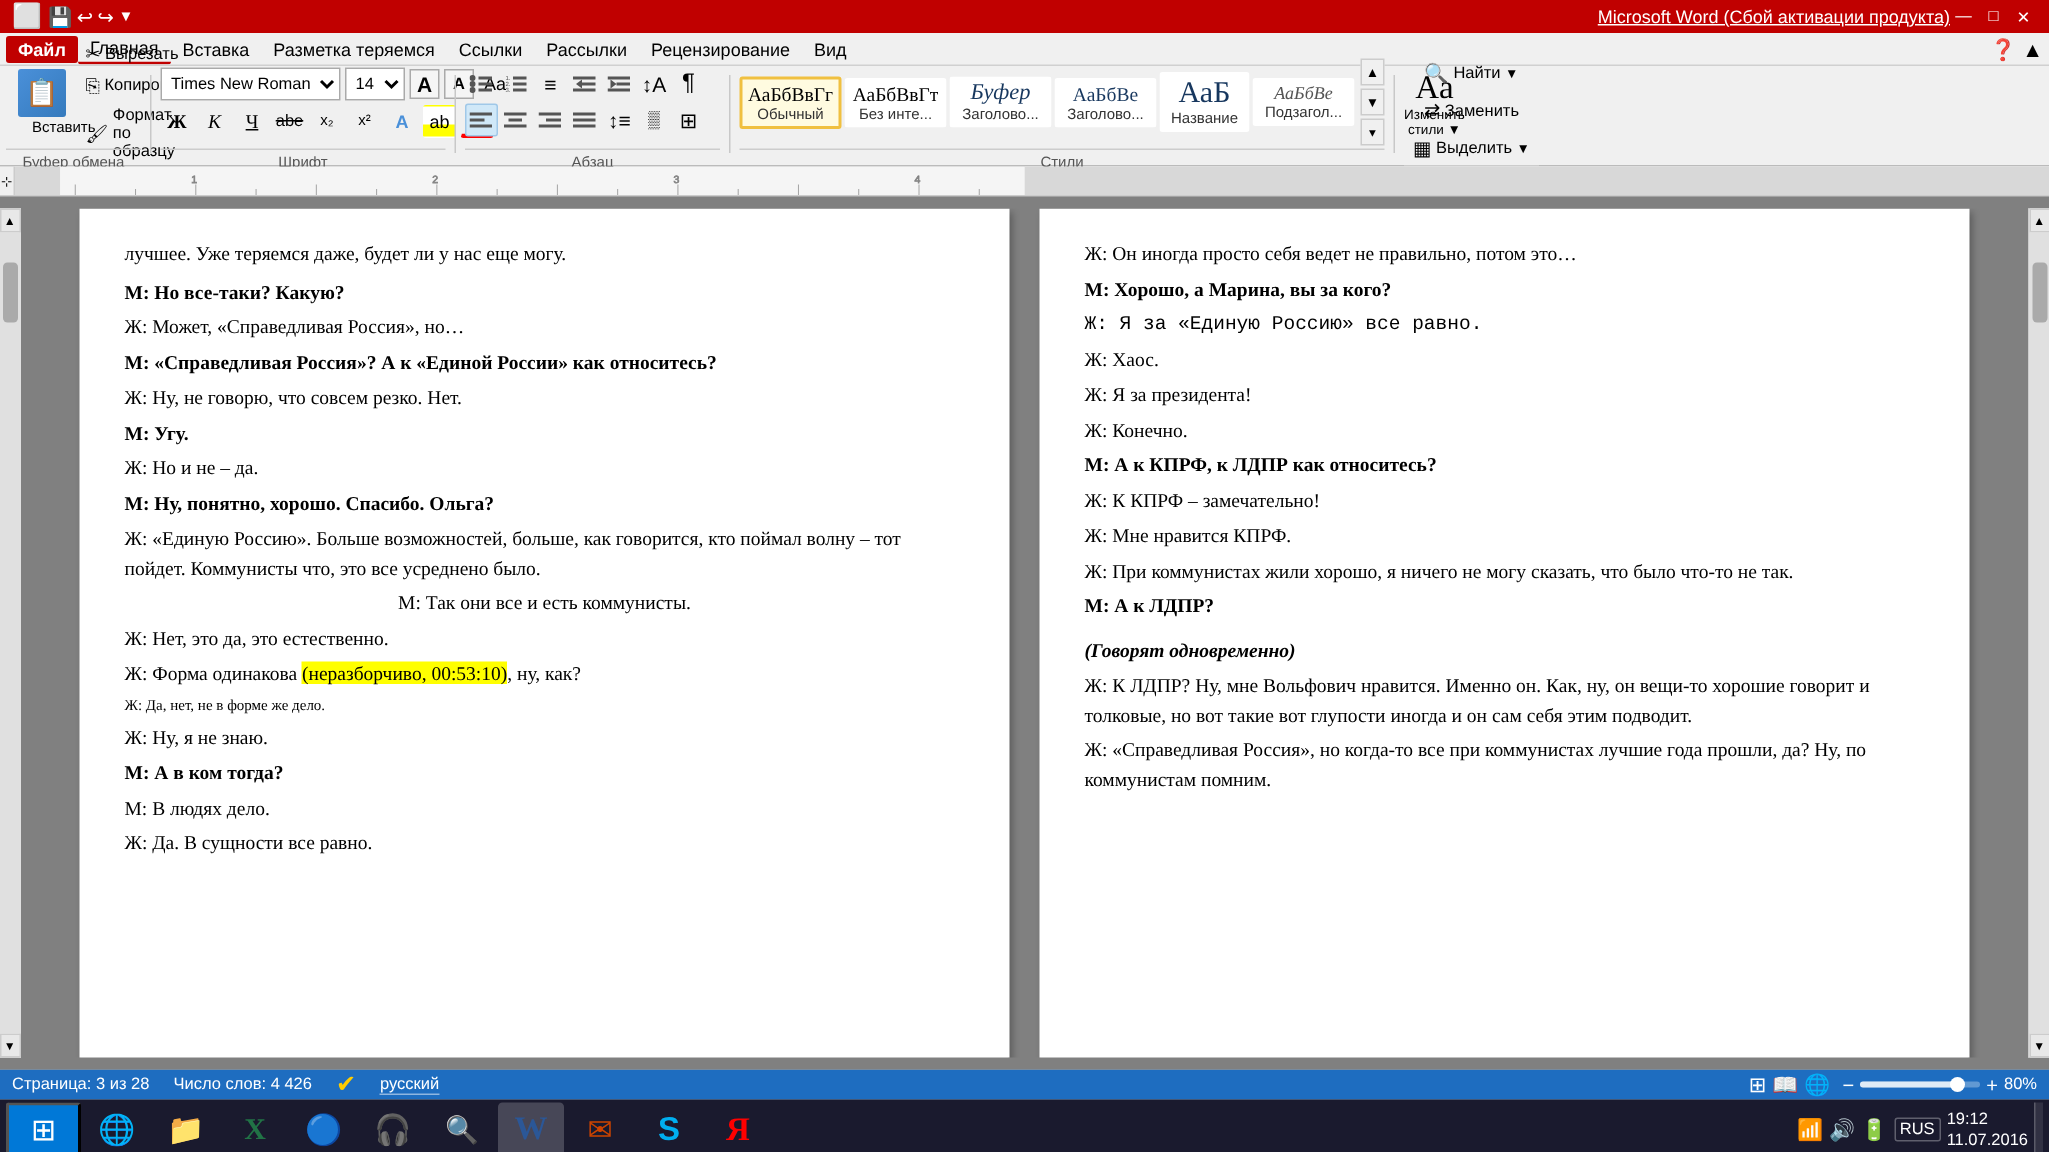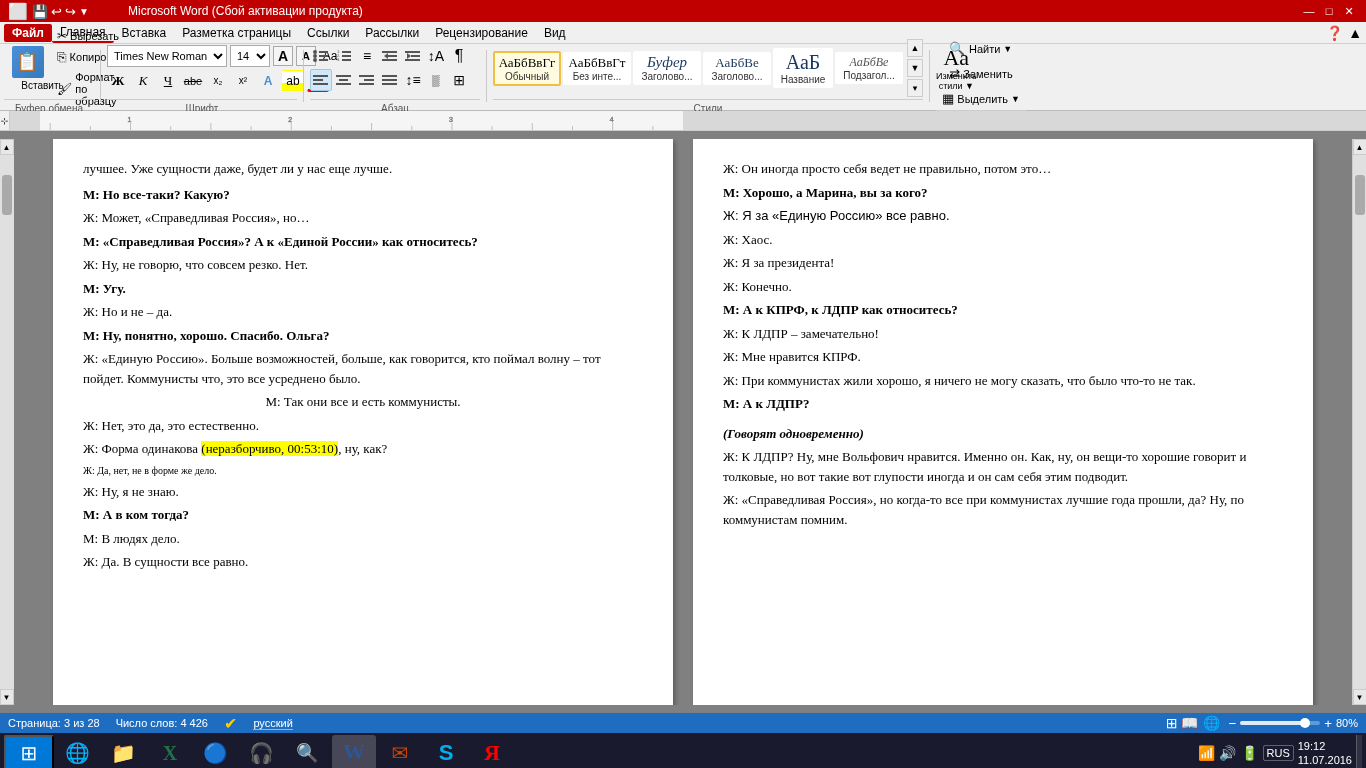--- a/index.html
+++ b/index.html
@@ -9,21 +9,21 @@
     #title-bar {
       background: #c00000;
       height: 22px;
       display: flex;
       align-items: center;
       justify-content: space-between;
       padding: 0 8px;
       color: white;
       font-size: 12px;
     }
-    #title-bar .title-text { flex: 1; text-align: left; }
+    #title-bar .title-text { flex: 1; text-align: right; text-decoration: underline; }
     #title-bar .window-controls { display: flex; gap: 2px; }
     .win-btn {
       width: 18px; height: 16px;
       background: #c00000;
       border: none;
       color: white;
       cursor: pointer;
       font-size: 11px;
       display: flex; align-items: center; justify-content: center;
     }
@@ -315,21 +315,21 @@
     <button class="win-btn">—</button>
     <button class="win-btn">□</button>
     <button class="win-btn close">✕</button>
   </div>
 </div>
 
 <div id="menu-bar">
   <div class="menu-item" style="background:#c00000;color:white;font-weight:bold;">Файл</div>
   <div class="menu-item" style="border-bottom:2px solid #c00000;">Главная</div>
   <div class="menu-item">Вставка</div>
-  <div class="menu-item">Разметка страницы</div>
+  <div class="menu-item">Разметка теряемся</div>
   <div class="menu-item">Ссылки</div>
   <div class="menu-item">Рассылки</div>
   <div class="menu-item">Рецензирование</div>
   <div class="menu-item">Вид</div>
   <div style="margin-left:auto;display:flex;gap:4px;">
     <button style="background:none;border:none;font-size:14px;cursor:pointer;">❓</button>
     <button style="background:none;border:none;font-size:14px;cursor:pointer;">▲</button>
   </div>
 </div>
 
@@ -592,21 +592,21 @@
     <button style="width:14px;height:16px;border:1px solid #ccc;background:#e8e8e8;cursor:pointer;font-size:8px;padding:0;">▲</button>
     <div style="flex:1;width:14px;background:#e0e0e0;position:relative;cursor:pointer;">
       <div style="width:10px;height:40px;background:#aaa;border-radius:3px;margin:0 auto;margin-top:20px;cursor:pointer;"></div>
     </div>
     <button style="width:14px;height:16px;border:1px solid #ccc;background:#e8e8e8;cursor:pointer;font-size:8px;padding:0;">▼</button>
   </div>
 
   <div style="flex:1;display:flex;justify-content:center;gap:20px;padding:0 10px;overflow:hidden;">
 
     <div class="page">
-      <p style="font-family:'Times New Roman',Times,serif;font-size:13px;margin-bottom:6px;">лучшее. Уже сущности даже, будет ли у нас еще лучше.</p>
+      <p style="font-family:'Times New Roman',Times,serif;font-size:13px;margin-bottom:6px;">лучшее. Уже теряемся даже, будет ли у нас еще могу.</p>
       <p style="margin-bottom:2px;"></p>
       <p style="font-family:'Times New Roman',Times,serif;font-size:13px;font-weight:bold;margin-bottom:4px;">М: Но все-таки? Какую?</p>
       <p style="margin-bottom:2px;"></p>
       <p style="font-family:'Times New Roman',Times,serif;font-size:13px;margin-bottom:4px;">Ж: Может, «Справедливая Россия», но…</p>
       <p style="margin-bottom:2px;"></p>
       <p style="font-family:'Times New Roman',Times,serif;font-size:13px;font-weight:bold;margin-bottom:4px;">М: «Справедливая Россия»? А к «Единой России» как относитесь?</p>
       <p style="margin-bottom:2px;"></p>
       <p style="font-family:'Times New Roman',Times,serif;font-size:13px;margin-bottom:4px;">Ж: Ну, не говорю, что совсем резко. Нет.</p>
       <p style="margin-bottom:2px;"></p>
       <p style="font-family:'Times New Roman',Times,serif;font-size:13px;font-weight:bold;margin-bottom:4px;">М: Угу.</p>
@@ -632,31 +632,31 @@
       <p style="font-family:'Times New Roman',Times,serif;font-size:13px;margin-bottom:4px;">М: В людях дело.</p>
       <p style="margin-bottom:2px;"></p>
       <p style="font-family:'Times New Roman',Times,serif;font-size:13px;margin-bottom:4px;">Ж: Да. В сущности все равно.</p>
     </div>
 
     <div class="page">
       <p style="font-family:'Times New Roman',Times,serif;font-size:13px;margin-bottom:4px;">Ж: Он иногда просто себя ведет не правильно, потом это…</p>
       <p style="margin-bottom:2px;"></p>
       <p style="font-family:'Times New Roman',Times,serif;font-size:13px;font-weight:bold;margin-bottom:4px;">М: Хорошо, а Марина, вы за кого?</p>
       <p style="margin-bottom:2px;"></p>
-      <p style="font-family:Liberation Sans, sans-serif;font-size:13px;margin-bottom:4px;">Ж: Я за «Единую Россию» все равно.</p>
+      <p style="font-family:Liberation Mono, monospace;font-size:13px;margin-bottom:4px;">Ж: Я за «Единую Россию» все равно.</p>
       <p style="margin-bottom:2px;"></p>
       <p style="font-family:'Times New Roman',Times,serif;font-size:13px;margin-bottom:4px;">Ж: Хаос.</p>
       <p style="margin-bottom:2px;"></p>
       <p style="font-family:'Times New Roman',Times,serif;font-size:13px;margin-bottom:4px;">Ж: Я за президента!</p>
       <p style="margin-bottom:2px;"></p>
       <p style="font-family:'Times New Roman',Times,serif;font-size:13px;margin-bottom:4px;">Ж: Конечно.</p>
       <p style="margin-bottom:2px;"></p>
       <p style="font-family:'Times New Roman',Times,serif;font-size:13px;font-weight:bold;margin-bottom:4px;">М: А к КПРФ, к ЛДПР как относитесь?</p>
       <p style="margin-bottom:2px;"></p>
-      <p style="font-family:'Times New Roman',Times,serif;font-size:13px;margin-bottom:4px;">Ж: К ЛДПР – замечательно!</p>
+      <p style="font-family:'Times New Roman',Times,serif;font-size:13px;margin-bottom:4px;">Ж: К КПРФ – замечательно!</p>
       <p style="margin-bottom:2px;"></p>
       <p style="font-family:'Times New Roman',Times,serif;font-size:13px;margin-bottom:4px;">Ж: Мне нравится КПРФ.</p>
       <p style="margin-bottom:2px;"></p>
       <p style="font-family:'Times New Roman',Times,serif;font-size:13px;margin-bottom:4px;">Ж: При коммунистах жили хорошо, я ничего не могу сказать, что было что-то не так.</p>
       <p style="margin-bottom:2px;"></p>
       <p style="font-family:'Times New Roman',Times,serif;font-size:13px;font-weight:bold;margin-bottom:4px;">М: А к ЛДПР?</p>
       <p style="margin-bottom:10px;"></p>
       <p style="margin-bottom:2px;"></p>
       <p style="font-family:'Times New Roman',Times,serif;font-size:13px;font-style:italic;font-weight:bold;margin-bottom:4px;">(Говорят одновременно)</p>
       <p style="margin-bottom:2px;"></p>

